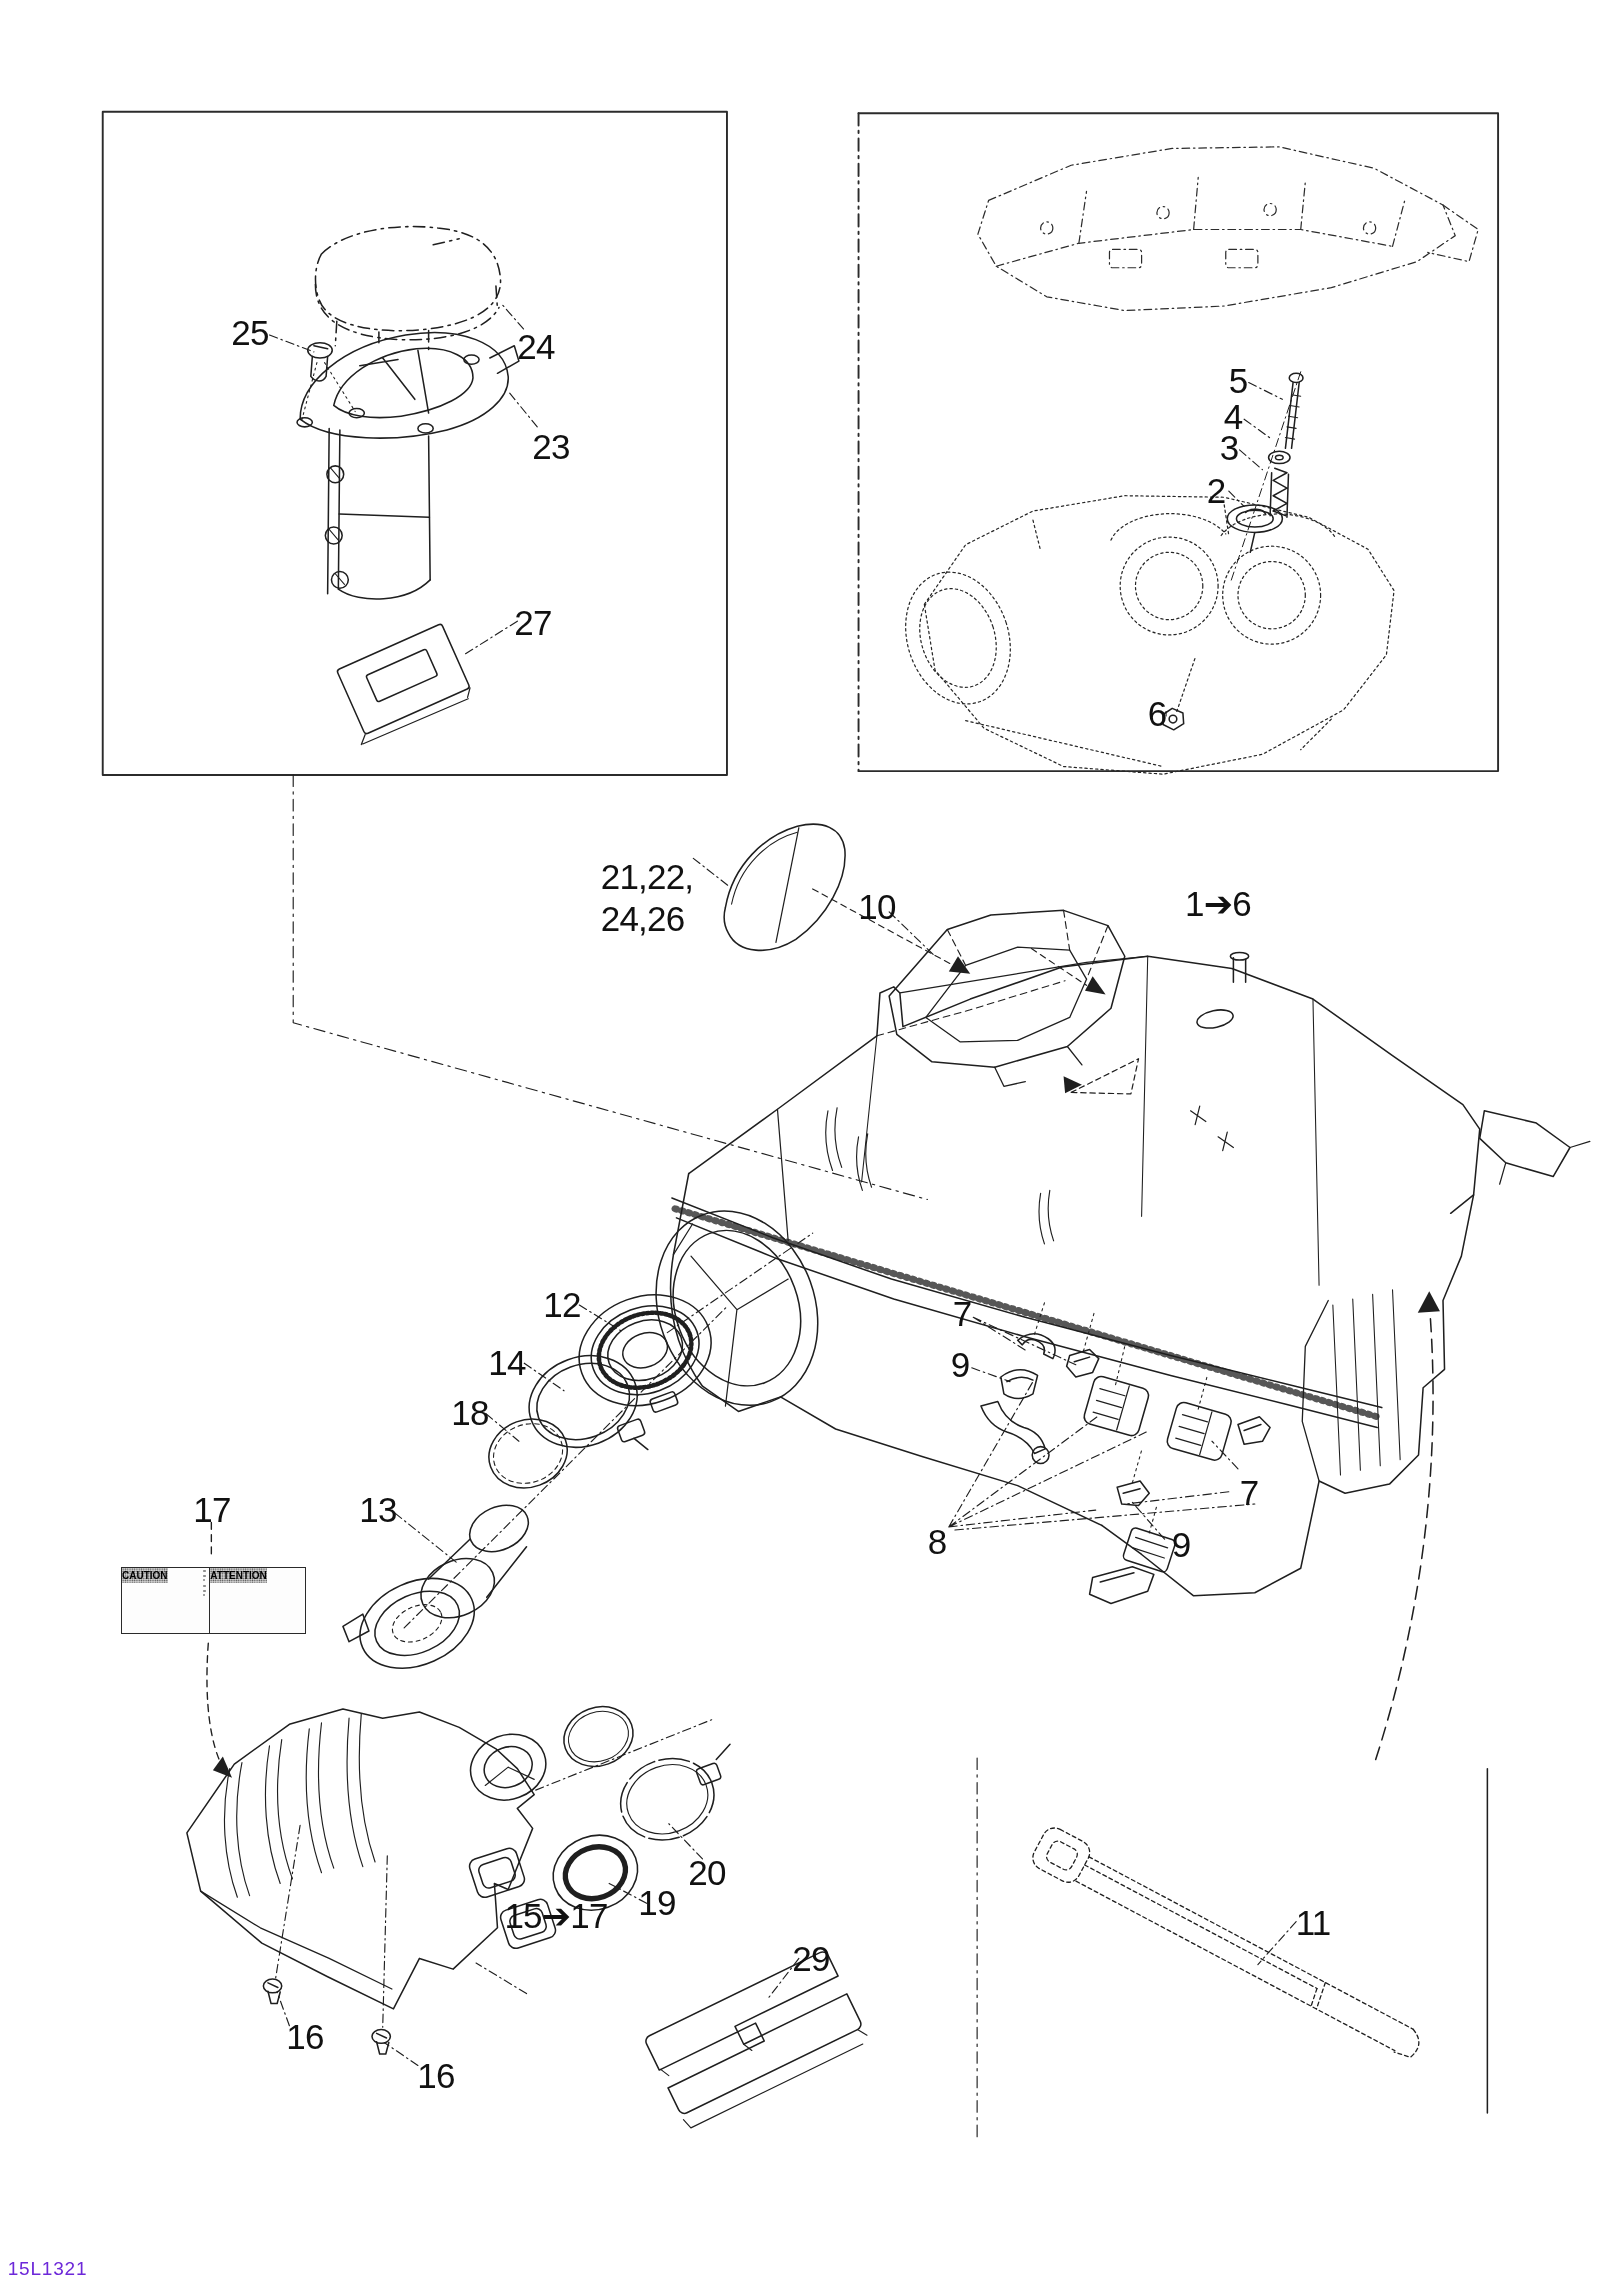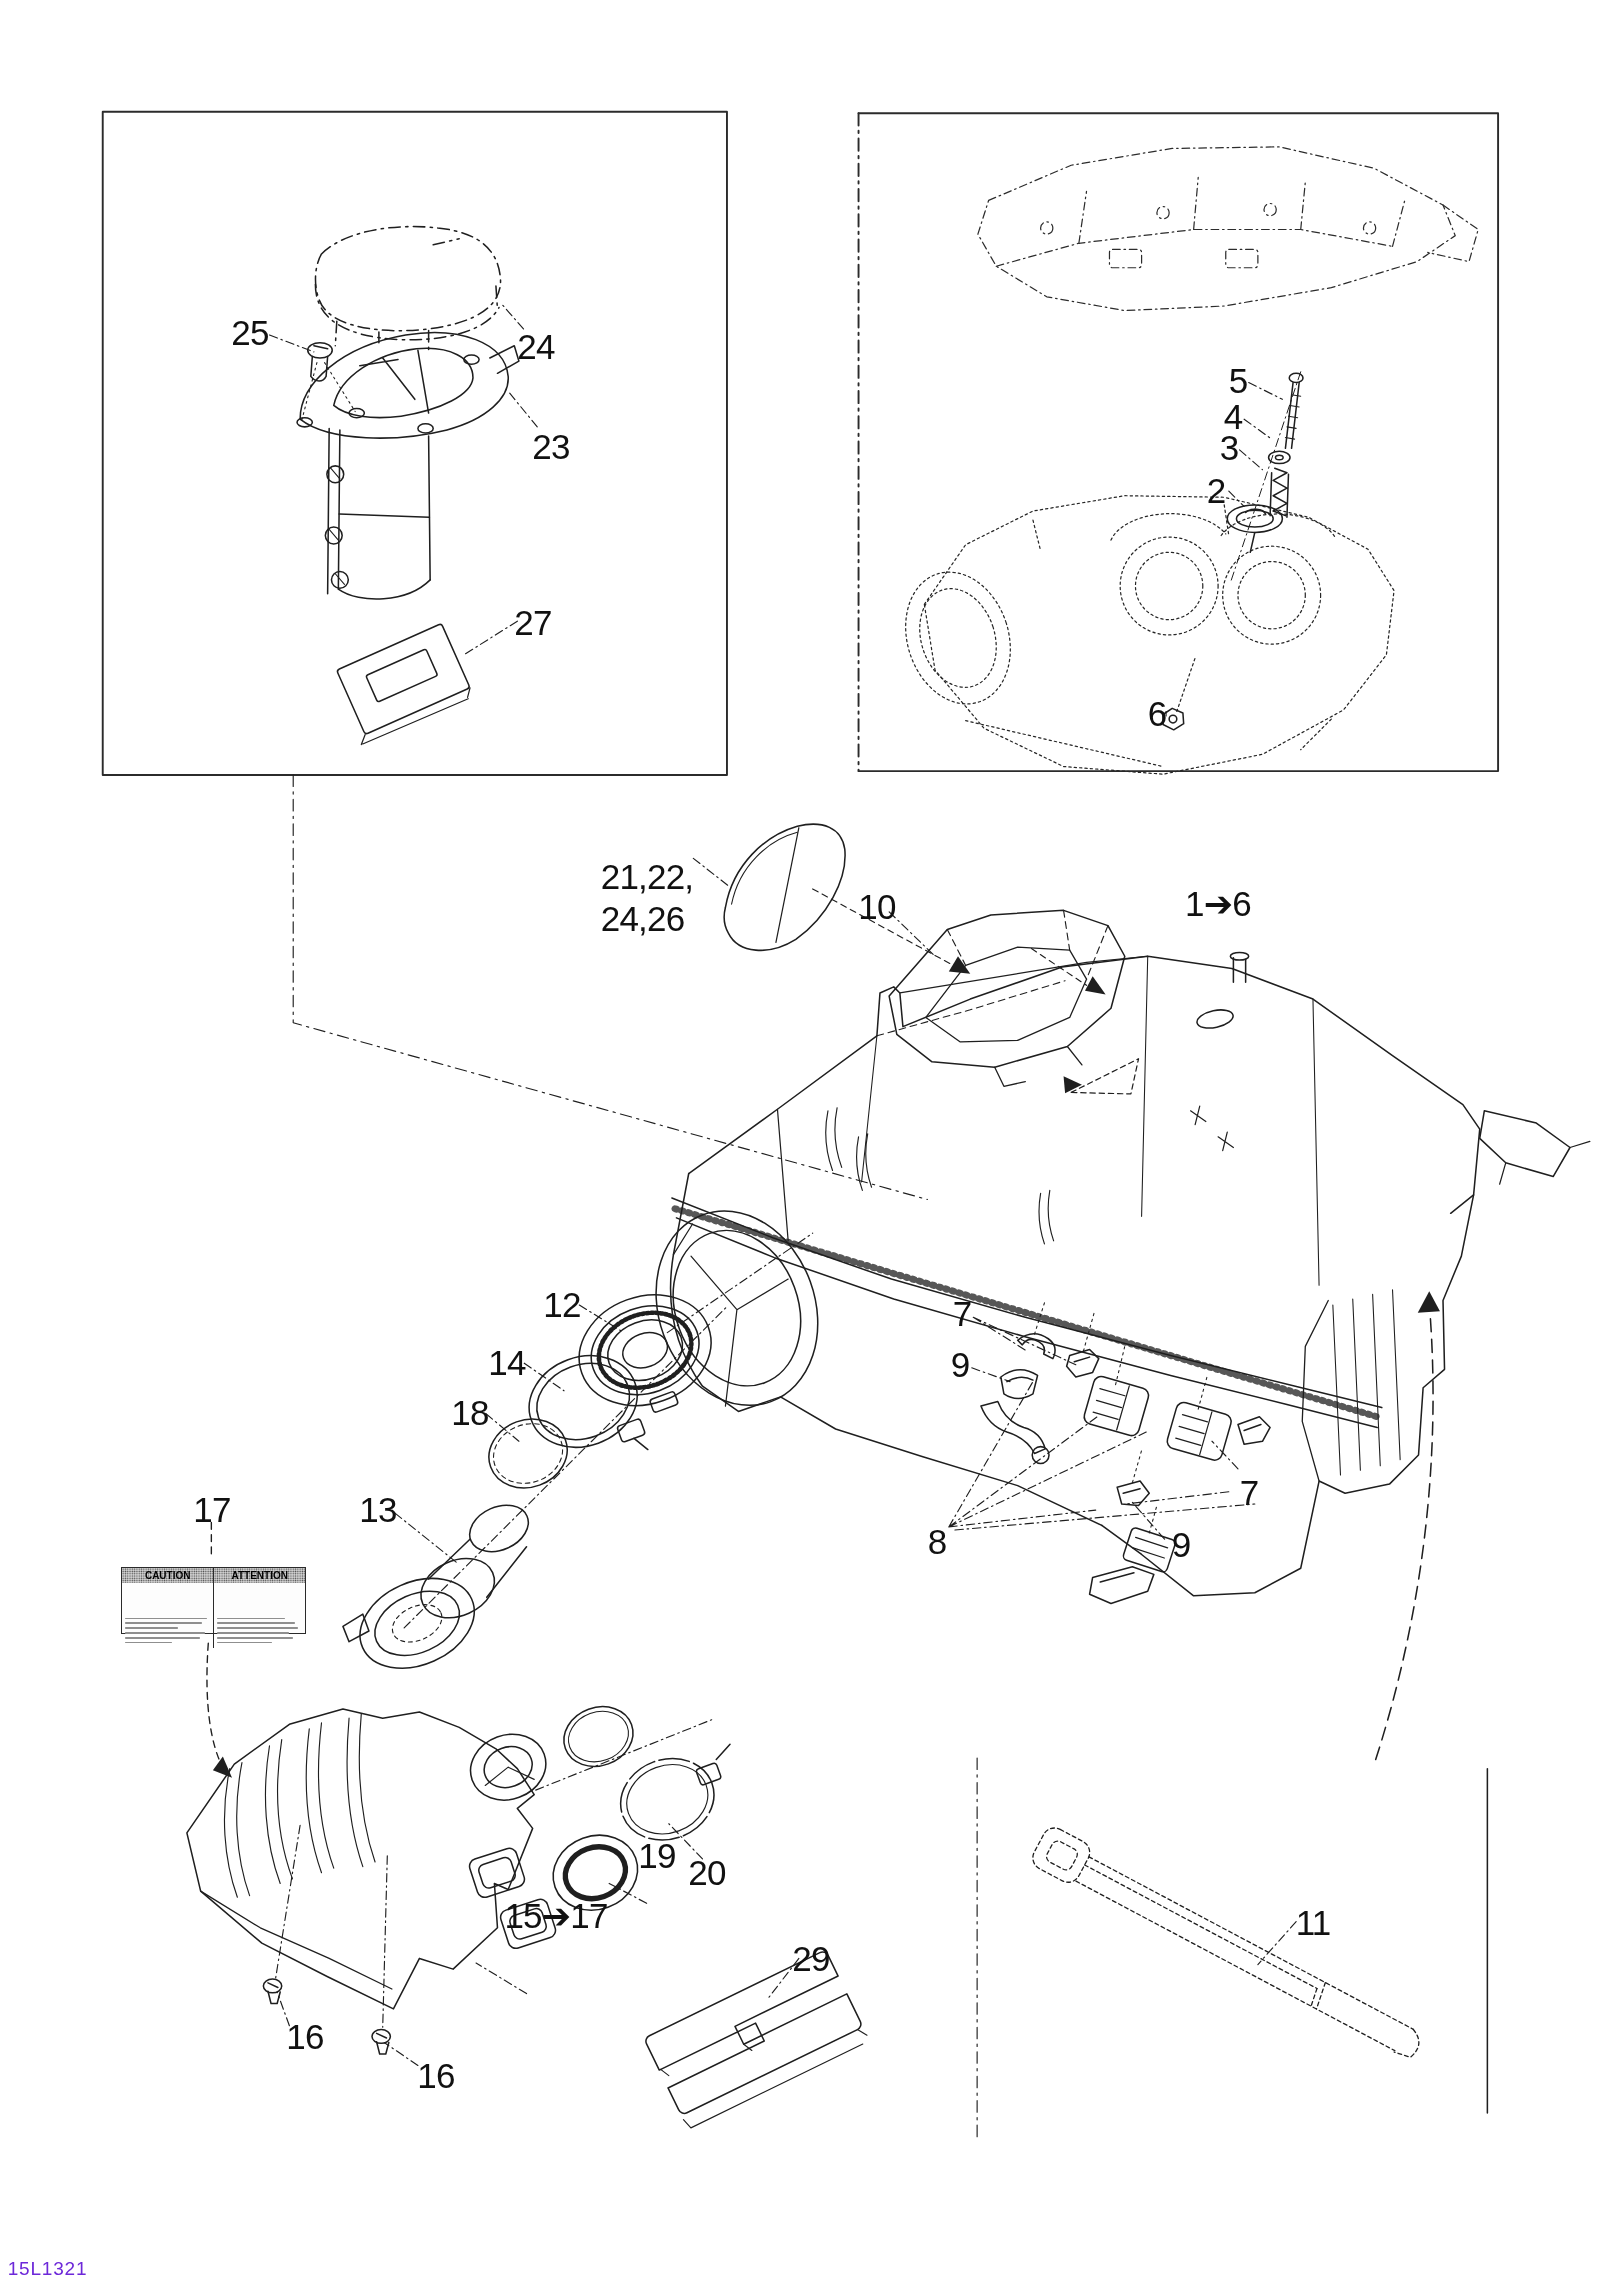--- a/index.html
+++ b/index.html
@@ -6,21 +6,21 @@
   .stage{position:relative;width:1623px;height:2295px;background:#fff;overflow:hidden;
          font-family:"Liberation Sans",sans-serif;}
   .stage svg{position:absolute;left:0;top:0;}
   .callout{position:absolute;transform:translate(-50%,-50%);font:400 35px/1.2 "Liberation Sans",sans-serif;
            color:#111;letter-spacing:-0.8px;white-space:pre-line;text-align:left;margin-top:9px;}
   .code{position:absolute;left:7.7px;top:2259px;font:400 19px/1 "Liberation Sans",sans-serif;color:#6d28d9;
         letter-spacing:0.8px;}
   
   .decal{position:absolute;left:121px;top:1567px;width:185px;height:67px;border:1.5px solid #2a2a2a;
          background:#fdfdfd;display:grid;grid-template-columns:1.02fr 1fr;box-sizing:border-box;}
-  .decal .col{border-right:1.1px solid #2a2a2a;display:flex;flex-direction:column;box-sizing:border-box;gap:32px;}
+  .decal .col{border-right:1.1px solid #2a2a2a;display:flex;box-sizing:border-box;gap:32px;}
   .decal .col:last-child{border-right:none;}
   .decal .hdr{height:15.3px;display:flex;align-items:center;justify-content:center;
               font:700 10px/1 "Liberation Sans",sans-serif;color:#000;letter-spacing:0px;
               background-color:#cfcfcf;
               background-image:radial-gradient(#4b4b4b 0.7px, rgba(0,0,0,0) 0.8px);background-size:2.3px 2.3px;}
   .decal .body{flex:1;padding:2.3px 3.1px 1.5px 3.1px;}
   .decal .tl{height:1.9px;background:#8f8f8f;margin:0 0 2.7px 0;border-radius:0.8px;}
 </style>
 </head>
 <body>
@@ -363,21 +363,21 @@
 <div class="callout" style="left:378px;top:1501px">13</div>
 <div class="callout" style="left:212px;top:1501px">17</div>
 <div class="callout" style="left:962px;top:1305px">7</div>
 <div class="callout" style="left:960px;top:1356px">9</div>
 <div class="callout" style="left:937px;top:1533px">8</div>
 <div class="callout" style="left:1249px;top:1484px">7</div>
 <div class="callout" style="left:1181px;top:1536px">9</div>
 <div class="callout" style="left:305px;top:2028px">16</div>
 <div class="callout" style="left:436px;top:2067px">16</div>
 <div class="callout" style="left:556px;top:1907px">15➔17</div>
-<div class="callout" style="left:657px;top:1847px">19</div>
+<div class="callout" style="left:657px;top:1894px">19</div>
 <div class="callout" style="left:707px;top:1864px">20</div>
 <div class="callout" style="left:811px;top:1950px">29</div>
 <div class="callout" style="left:1313px;top:1914px">11</div>
 
 <div class="decal">
   <div class="col">
     <div class="hdr">CAUTION</div>
     <div class="body">
       <div class="tl" style="width:96%"></div>
           <div class="tl" style="width:90%"></div>

